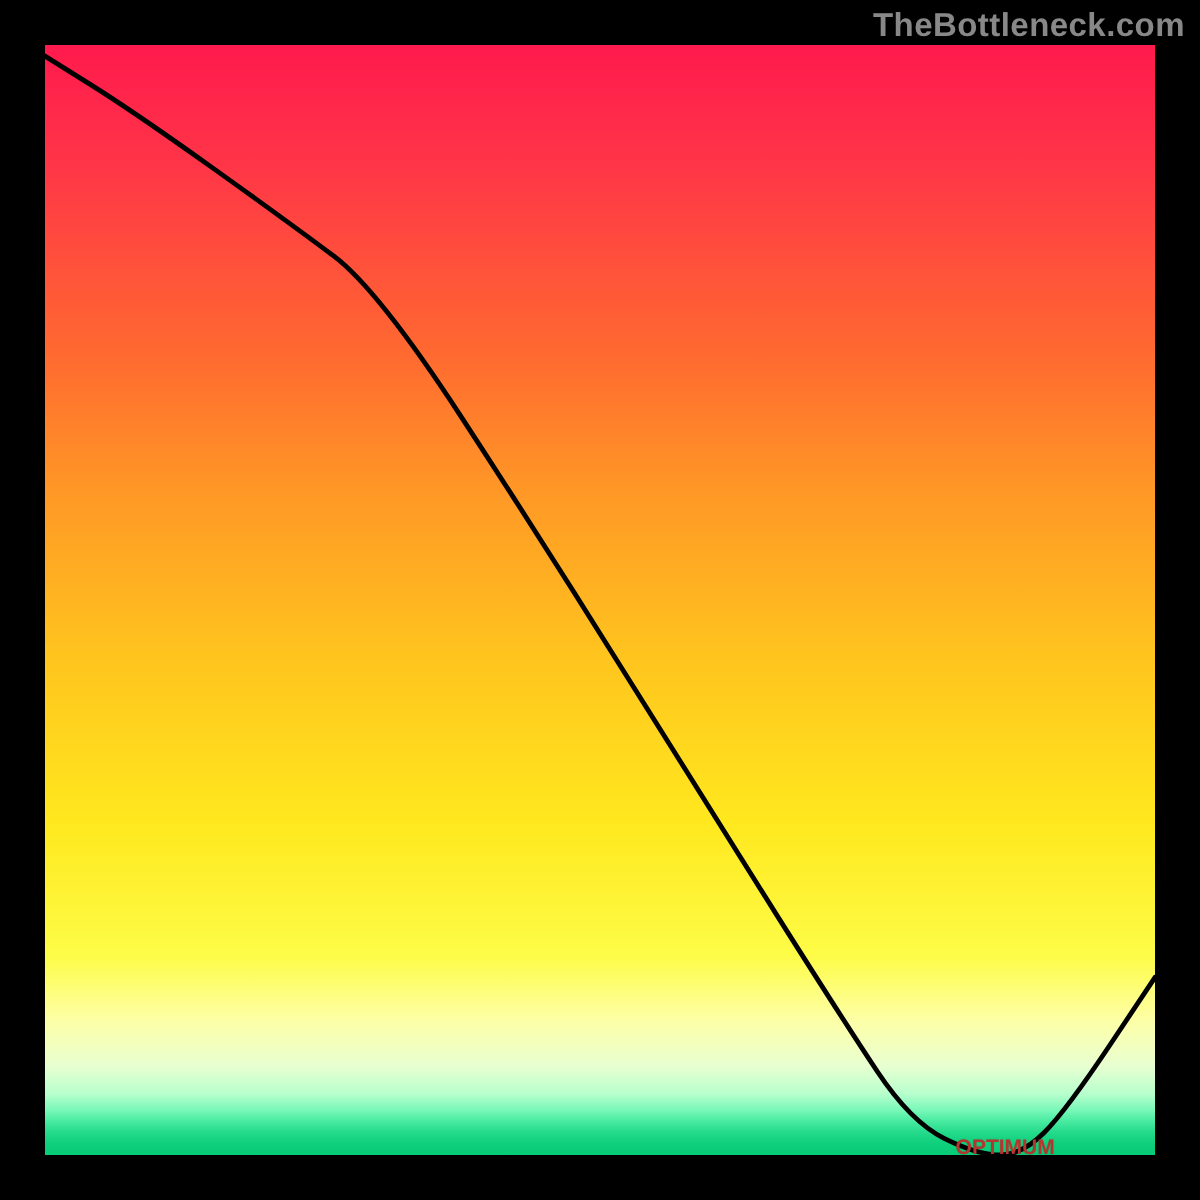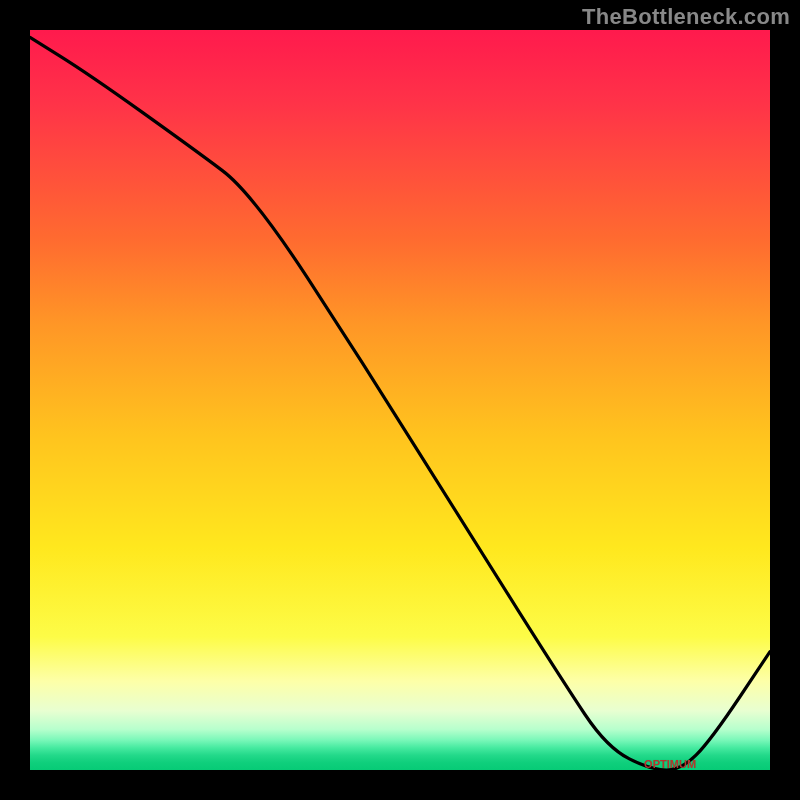--- a/index.html
+++ b/index.html
@@ -55,21 +55,21 @@
     position: absolute;
     left: 0;
     top: 0;
     width: 740px;
     height: 740px;
     z-index: 2;
   }
   .valley-label {
     position: absolute;
     color: #b4362f;
-    font-size: 11px;
+    font-size: 14px;
     font-weight: bold;
     letter-spacing: 0;
     white-space: nowrap;
     transform: translate(-50%, -50%);
     z-index: 3;
     text-shadow: 0 0 1px rgba(0,0,0,0.15);
   }
 </style>
 </head>
 <body>

